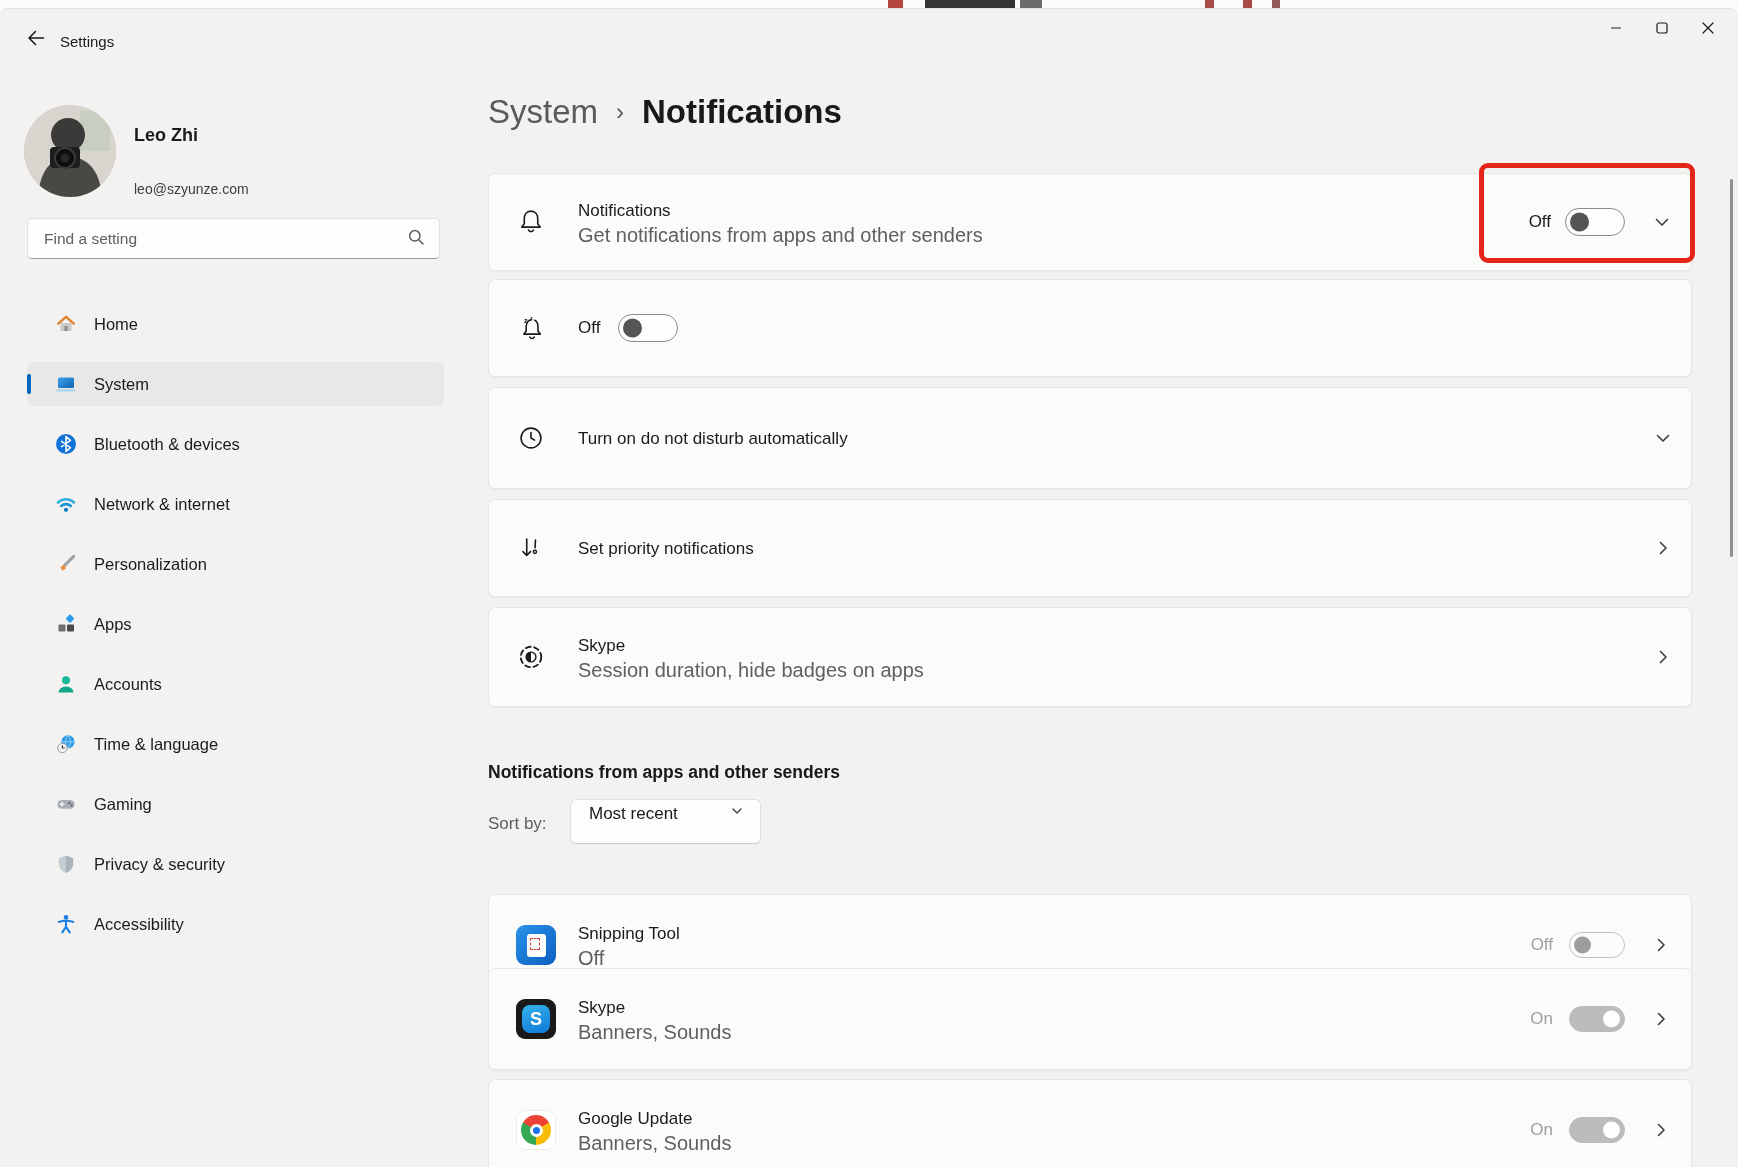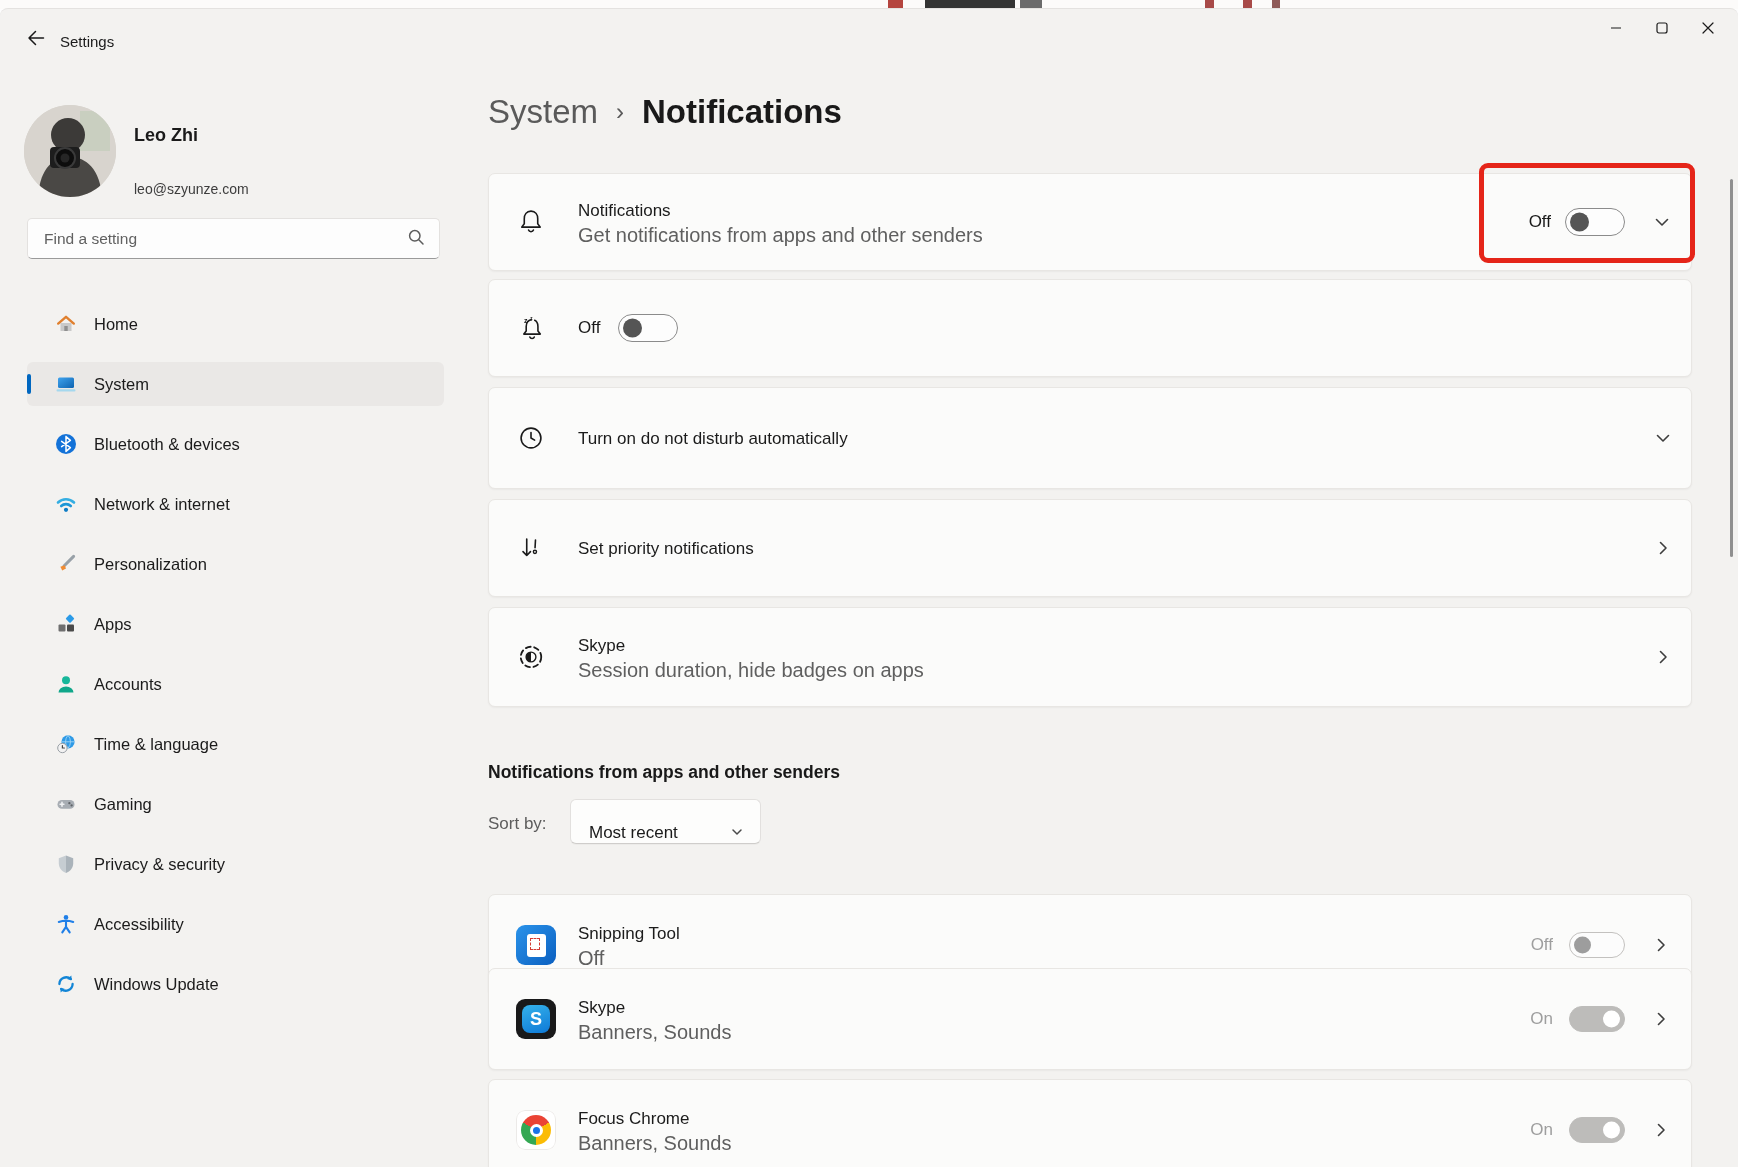--- a/index.html
+++ b/index.html
@@ -78,21 +78,21 @@
 
   
   .hl-box { position:absolute; left:1479px; top:154px; width:216px; height:100px;
     border:5px solid #e52519; border-radius:9px; pointer-events:none; z-index:5; }
 
   
   .sec-header { position:absolute; left:488px; top:753px; font-size:17.5px; font-weight:700; color:#191919; }
   .sort-label { position:absolute; left:488px; top:805px; font-size:17px; color:#5d5d5d; }
   .sort-dd { position:absolute; left:570px; top:790px; width:191px; height:45px;
     background:#fdfdfc; border:1px solid #e2e0de; border-bottom-color:#cfcdcb; border-radius:6px;
-    display:flex; align-items:flex-end; padding:4px 16px 0 18px; cursor:pointer;
+    display:flex; align-items:flex-start; padding:4px 16px 0 18px; cursor:pointer;
     box-shadow:0 1px 1px rgba(0,0,0,.03);gap:45px; }
   .sort-value { flex:1; font-size:17px; color:#1a1a1a; }
 
   .app-ico { width:40px; height:40px; border-radius:9px; margin-right:22px; flex:0 0 auto;
     position:relative; overflow:hidden; }
   .card.app { padding-left:27px; padding-right:20px; }
 
   .snip-bg { width:100%; height:100%; background:linear-gradient(135deg,#2a93ea,#0b5fc0);
     display:flex; align-items:center; justify-content:center; }
   .snip-page { width:19px; height:23px; background:#ffffff; border-radius:3px; position:relative; }
@@ -282,31 +282,20 @@
     </div>
     <div class="nav-item">
       <span class="nav-ico">
         <svg width="22" height="22" viewBox="0 0 22 22">
             <circle cx="11" cy="4.4" r="2.3" fill="#1f7fe8"></circle>
             <path d="M3.8 9 c4.8 -1.7 9.6 -1.7 14.4 0 M11 9.4 v4.4 M11 13.8 l-3.7 5.6 M11 13.8 l3.7 5.6" fill="none" stroke="#1f7fe8" stroke-width="2.1" stroke-linecap="round" stroke-linejoin="round"></path>
           </svg>
       </span>
       <span class="nav-label">Accessibility</span>
     </div>
-    <div class="nav-item">
-      <span class="nav-ico">
-        <svg width="22" height="22" viewBox="0 0 22 22">
-            <path d="M4.4 11 a6.8 6.8 0 0 1 11.4 -4.9" fill="none" stroke="#1285d6" stroke-width="2.3" stroke-linecap="round"></path>
-            <path d="M16.3 2.6 l0.5 4.4 -4.4 -0.7 z" fill="#1285d6"></path>
-            <path d="M17.6 11 a6.8 6.8 0 0 1 -11.4 4.9" fill="none" stroke="#1285d6" stroke-width="2.3" stroke-linecap="round"></path>
-            <path d="M5.7 19.4 l-0.5 -4.4 4.4 0.7 z" fill="#1285d6"></path>
-          </svg>
-      </span>
-      <span class="nav-label">Windows Update</span>
-    </div>
   </div>
 
   <div class="crumb">
     <span class="crumb-parent">System</span>
     <span class="crumb-sep">›</span>
     <span class="crumb-current">Notifications</span>
   </div>
 
   <div class="card" style="top:164px;height:98px;">
     <span class="card-ico">
@@ -472,21 +461,21 @@
 
   <div class="card app" style="top:1070px;height:102px;">
     <span class="app-ico">
       <span class="chrome-bg">
           <span class="chrome-ring">
             <span class="chrome-dot"></span>
           </span>
         </span>
     </span>
     <div class="card-text">
-      <div class="card-title">Focus Chrome</div>
+      <div class="card-title">Google Update</div>
       <div class="card-sub">Banners, Sounds</div>
     </div>
     <div class="card-right">
       <span class="tgl-label gray">On</span>
       <span class="toggle sm on-dis" style="margin-left:16px;">
           <span class="knob"></span>
         </span>
       <span class="chev" style="margin-left:26px;">
         <svg width="18" height="18" viewBox="0 0 18 18">
             <path d="M6.5 3.5 L12 9 L6.5 14.5" fill="none" stroke="#3d3d3d" stroke-width="1.6" stroke-linecap="round" stroke-linejoin="round"></path>

